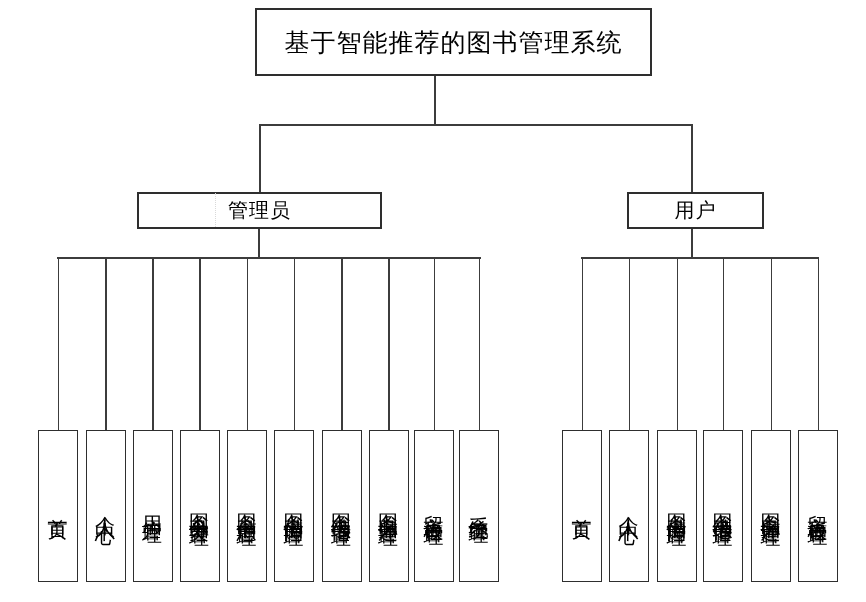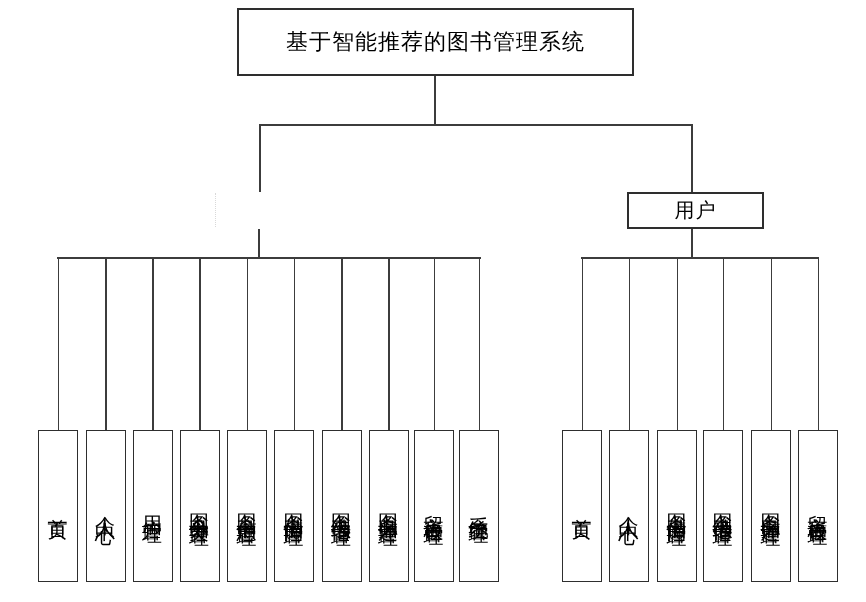--- a/index.html
+++ b/index.html
@@ -31,23 +31,23 @@
   .node-box {
     position: absolute;
     background: #ffffff;
     border: 2px solid #2e2e2e;
     display: flex;
     align-items: center;
     justify-content: center;
     text-align: center;
   }
   .title-box {
-    left: 237px; top: 8px;
+    left: 255px; top: 8px;
     width: 397px; height: 68px;
-    font-size: 22px;
+    font-size: 25px;
     letter-spacing: 1px;
   }
   .admin-box {
     left: 137px; top: 192px;
     width: 245px; height: 37px;
     font-size: 20px;
     letter-spacing: 1px;
   }
   .user-box {
     left: 627px; top: 192px;
@@ -90,20 +90,23 @@
     <span>基于智能推荐的图书管理系统</span>
   </div>
 
   <div class="vline" style="left:434px; top:76px; height:48px;"></div>
 
   <div class="hline" style="left:259px; top:124px; width:434px;"></div>
 
   <div class="vline" style="left:259px; top:124px; height:68px;"></div>
   <div class="vline" style="left:691px; top:124px; height:68px;"></div>
 
+  <div class="node-box admin-box">
+    <span>管理员</span>
+  </div>
   <div class="grid-artifact"></div>
 
   <div class="node-box user-box">
     <span>用户</span>
   </div>
 
   <div class="vline" style="left:258px; top:229px; height:28px;"></div>
   <div class="hline" style="left:57px; top:257px; width:424px;"></div>
 
   <div class="vline" style="left:691px; top:229px; height:28px;"></div>

